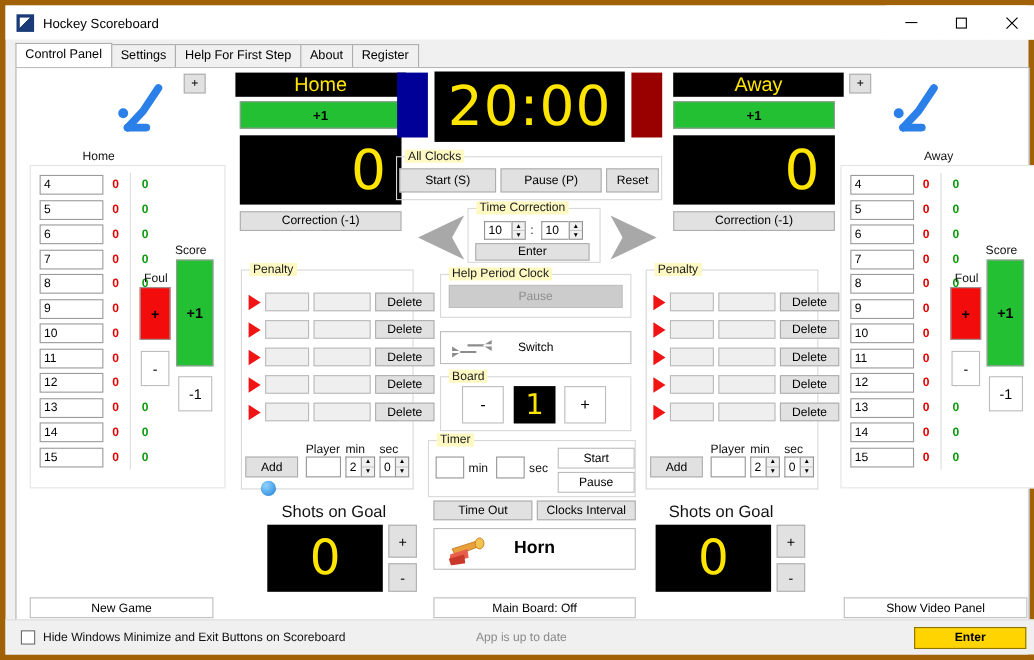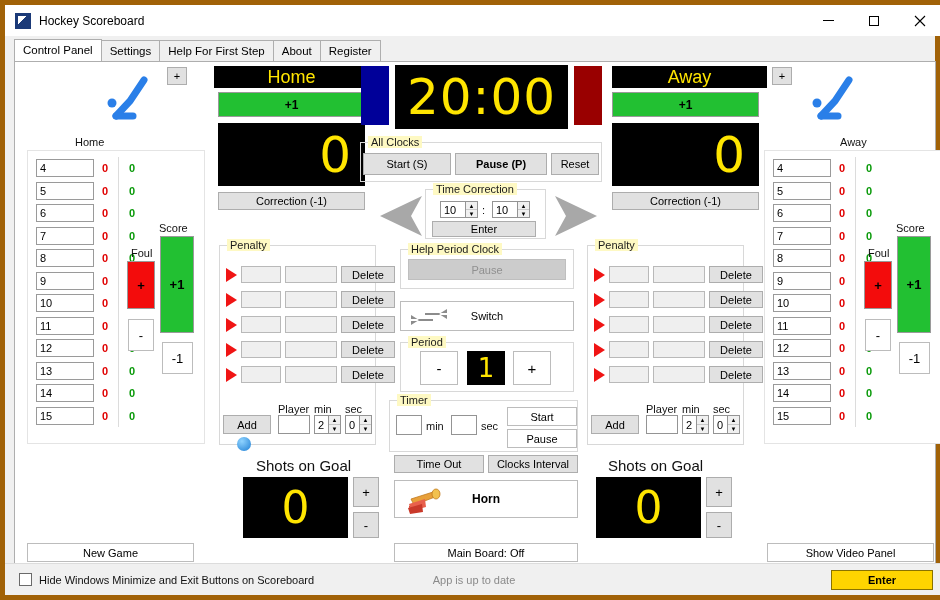--- a/index.html
+++ b/index.html
@@ -224,21 +224,21 @@
     <div class="btn" style="position:absolute; left:203px; top:130px; width:147px; height:18px;">Correction (-1)</div>
 
     <div style="position:absolute; left:346px; top:4px; width:28px; height:59px; background:#000099;"></div>
     <div class="led" style="position:absolute; left:380px; top:3px; width:173px; height:64px; font-size:50px; letter-spacing:1px;">20:00</div>
     <div style="position:absolute; left:559px; top:4px; width:28px; height:59px; background:#990000;"></div>
 
     <div class="grp" style="left:345px; top:80px; width:242px; height:40px;">
       <span class="grp-title">All Clocks</span>
     </div>
     <div class="btn" style="position:absolute; left:348px; top:91px; width:88px; height:22px;">Start (S)</div>
-    <div class="btn" style="position:absolute; left:440px; top:91px; width:92px; height:22px;font-weight:bold;">Pause (P)</div>
+    <div class="btn" style="position:absolute; left:440px; top:91px; width:92px; height:22px;">Pause (P)</div>
     <div class="btn" style="position:absolute; left:536px; top:91px; width:48px; height:22px;">Reset</div>
 
     <div class="bigarrow" style="left:363px; top:132px;">
       <svg width="48" height="44" viewBox="0 0 48 44">
         <path d="M2 22 L44 2 L33 22 L44 42 Z" fill="#a8a8a8"></path>
       </svg>
     </div>
     <div class="bigarrow" style="left:536px; top:132px;">
       <svg width="48" height="44" viewBox="0 0 48 44">
         <path d="M46 22 L4 2 L15 22 L4 42 Z" fill="#a8a8a8"></path>
@@ -274,21 +274,21 @@
       <span style="position:absolute; left:8px; top:6px;">
         <svg width="40" height="18" viewBox="0 0 40 18">
           <path d="M38 5 L38 1 L30 6 L38 11 L38 7 L16 7 L16 5 Z" fill="#8c8c8c"></path>
           <path d="M2 13 L2 17 L10 12 L2 7 L2 11 L24 11 L24 13 Z" fill="#8c8c8c"></path>
         </svg>
       </span>
       <span>Switch</span>
     </div>
 
     <div class="grp" style="left:385px; top:280px; width:174px; height:50px;">
-      <span class="grp-title">Period</span>
+      <span class="grp-title">Board</span>
     </div>
     <div class="btn white" style="position:absolute; left:405px; top:289px; width:38px; height:34px; font-size:15px;">-</div>
     <div class="led" style="position:absolute; left:452px; top:289px; width:38px; height:34px; font-size:26px;">1</div>
     <div class="btn white" style="position:absolute; left:498px; top:289px; width:38px; height:34px; font-size:15px;">+</div>
 
     <div class="grp" style="left:374px; top:338px; width:189px; height:52px;">
       <span class="grp-title">Timer</span>
     </div>
     <div class="tbox" style="position:absolute; left:381px; top:353px; width:26px; height:20px;"></div>
     <div class="lbl" style="left:411px; top:358px;">min</div>
@@ -302,21 +302,21 @@
     <div class="btn white" style="position:absolute; left:379px; top:418px; width:184px; height:38px;">
       <span style="position:absolute; left:10px; top:6px;">
         <svg width="44" height="27" viewBox="0 0 44 27">
           <path d="M4 19 C4 24, 10 26, 15 24 L18 15 Z" fill="#d9432f"></path>
           <path d="M6 12 L28 5 L30 10 L9 18 Z" fill="#e8a03a" stroke="#c07a1e" stroke-width="0.8"></path>
           <ellipse cx="31" cy="7" rx="4" ry="5" fill="#f2c14e" stroke="#c07a1e" stroke-width="0.8"></ellipse>
           <path d="M4 17 L20 12 L21 20 L6 24 Z" fill="#e8604c"></path>
           <path d="M3 21 L17 17 L18 25 L5 27 Z" fill="#c9392a"></path>
         </svg>
       </span>
-      <span style="font-weight:bold; font-size:12px;">Horn</span>
+      <span style="font-weight:bold; font-size:16px;">Horn</span>
     </div>
 
     <div class="lbl" style="left:60px; top:74px;">Home</div>
     <div class="roster" style="left:12px; top:88px; width:178px; height:294px;">
       <div style="padding:6px 0 0 8px;">
         <div class="rrow">
             <div class="rnum">4</div>
             <div class="rfoul">0</div>
             <div class="rsep"></div>
             <div class="rscore">0</div>

